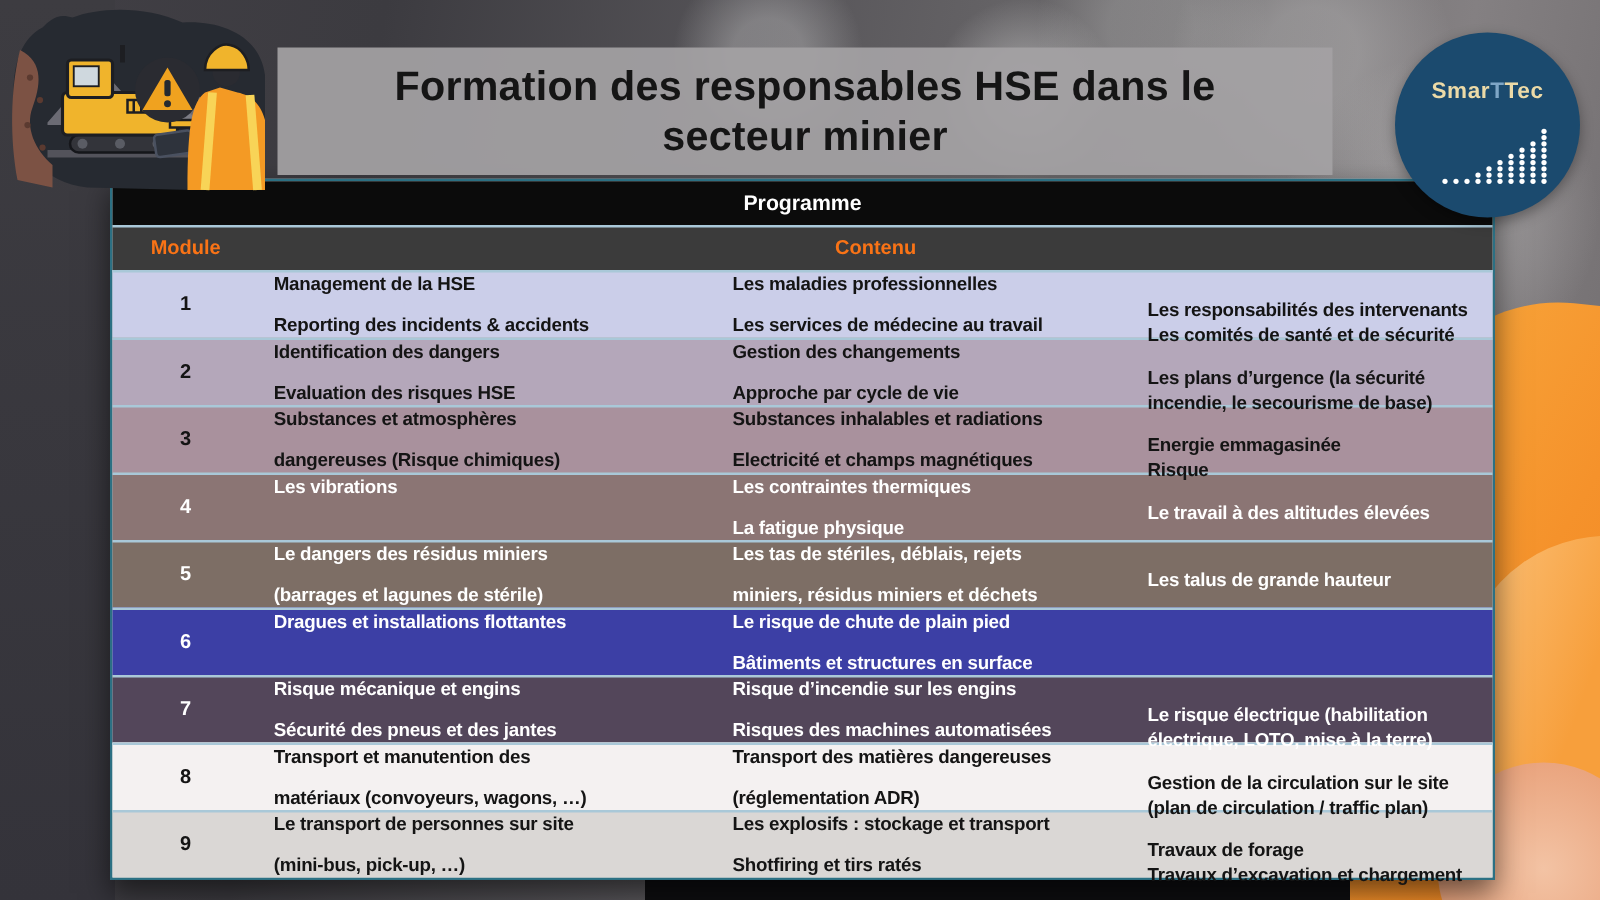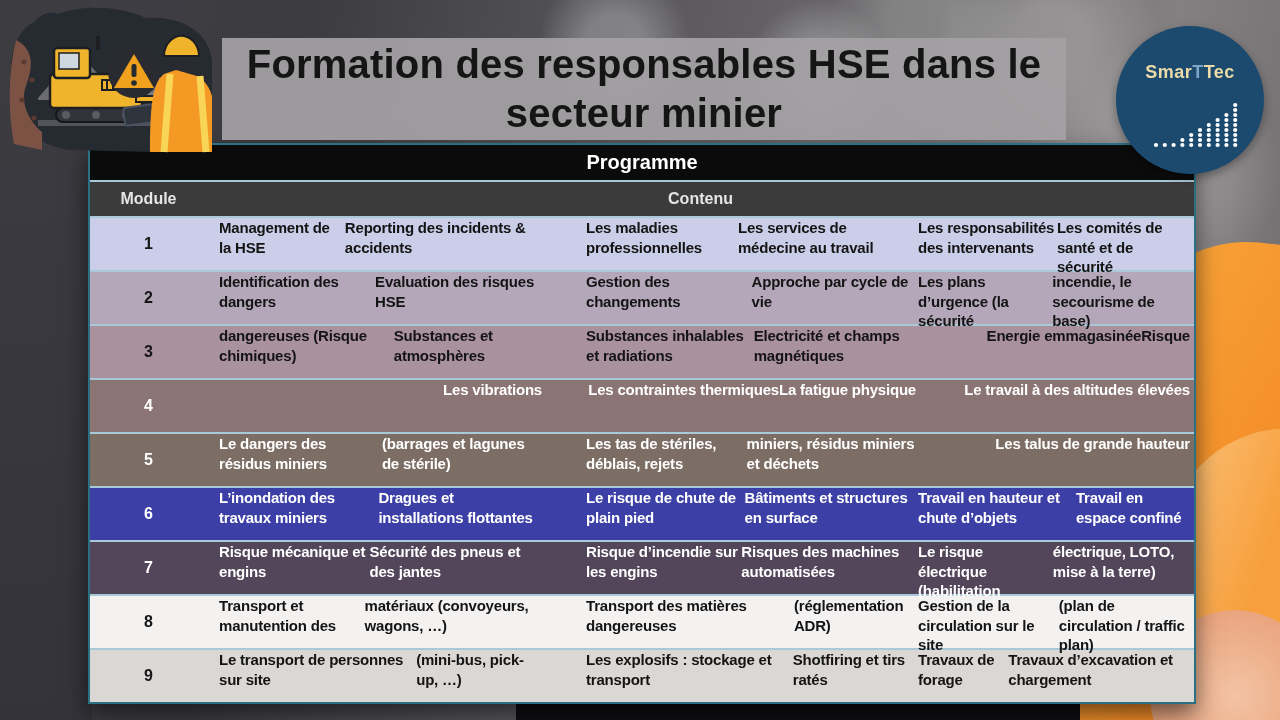--- a/index.html
+++ b/index.html
@@ -23,45 +23,45 @@
     background:radial-gradient(circle,#f3c3a4 0%,#eaa57f 70%);}
   .bg-bottom-strip{position:absolute;left:516px;bottom:0;width:564px;height:22px;background:#0e0e11;}
   .bg-left-shade{position:absolute;left:0;top:0;width:92px;height:720px;background:linear-gradient(#3d3c41,#34333a);}
 
   
   .illustration{position:absolute;left:4px;top:2px;width:214px;height:154px;z-index:4;}
 
   
   .title-box{position:absolute;left:222px;top:38px;width:844px;height:102px;z-index:3;
     background:rgba(164,161,164,.93);display:flex;flex-direction:column;align-items:center;justify-content:center;}
-  .title-line{font-size:40px;font-weight:700;color:#151515;line-height:1.22;letter-spacing:.2px;text-align:center;}
+  .title-line{font-size:33px;font-weight:700;color:#151515;line-height:1.22;letter-spacing:.2px;text-align:center;}
 
   
   .logo{position:absolute;left:1116px;top:26px;width:148px;height:148px;border-radius:50%;
     background:#1b4a6e;z-index:6;box-shadow:0 4px 10px rgba(0,0,0,.35);}
   .logo-text{position:absolute;left:0;top:36px;width:100%;text-align:center;font-size:18px;font-weight:700;letter-spacing:.5px;}
   .logo-text .cream{color:#ecdaa7;}
   .logo-text .blue{color:#7fa6c6;}
   .logo-dots{position:absolute;right:22px;bottom:24px;}
 
   
   .table{position:absolute;left:88px;top:143px;width:1104px;z-index:2;
     border:2px solid #2c7083;box-shadow:0 10px 22px rgba(0,0,0,.55);background:#dcdcdc;}
   .prog-header{height:35px;background:#0b0b0b;color:#fff;display:flex;align-items:center;justify-content:center;
-    font-size:20px;font-weight:700;}
-  .cols-header{height:34px;background:#3b3b3b;color:#e5e5e5;display:flex;font-size:16px;font-weight:700;
+    font-size:17px;font-weight:700;}
+  .cols-header{height:34px;background:#3b3b3b;color:#f97316;display:flex;font-size:16px;font-weight:700;
     border-top:2px solid #a9c8d8;}
   .cols-header .mod-h{width:117px;display:flex;align-items:center;justify-content:center;}
   .cols-header .cont-h{flex:1;display:flex;align-items:center;justify-content:center;}
   .trow{display:flex;height:52px;border-top:2px solid #a9c8d8;font-weight:700;font-size:15px;line-height:1.3;}
   .trow .mod{width:117px;display:flex;align-items:center;justify-content:center;font-size:16px;}
-  .trow .cell{display:flex;justify-content:flex-end;letter-spacing:-.2px;}
+  .trow .cell{display:flex;flex-direction:column;justify-content:space-between;letter-spacing:-.2px;}
   .trow .ca{width:335px;padding-left:12px;box-sizing:border-box;}
   .trow .cb{width:332px;padding-left:2px;box-sizing:border-box;margin-left:42px;}
-  .trow .cc{flex:1;padding-left:2px;padding-right:4px;box-sizing:border-box;}
+  .trow .cc{flex:1;padding-left:2px;padding-right:4px;box-sizing:border-box;margin-top:21px;}
 </style>
 </head>
 <body>
 
 <div class="slide">
 
   <div class="bg-orange"></div>
   <div class="bg-orange-fold"></div>
   <div class="bg-skin"></div>
   <div class="bg-left-shade"></div>
@@ -197,22 +197,22 @@
         </div>
       <div class="cell cc">
           <div class="line">Les plans d’urgence (la sécurité</div>
           <div class="line">incendie, le secourisme de base)</div>
         </div>
     </div>
 
     <div class="trow" style="background: rgb(169, 145, 157); color: rgb(20, 20, 20);">
       <div class="mod">3</div>
       <div class="cell ca">
+          <div class="line">Substances et atmosphères</div>
           <div class="line">dangereuses (Risque chimiques)</div>
-          <div class="line">Substances et atmosphères</div>
         </div>
       <div class="cell cb">
           <div class="line">Substances inhalables et radiations</div>
           <div class="line">Electricité et champs magnétiques</div>
         </div>
       <div class="cell cc">
           <div class="line">Energie emmagasinée</div>
           <div class="line">Risque</div>
         </div>
     </div>
@@ -242,31 +242,26 @@
           <div class="line">miniers, résidus miniers et déchets</div>
         </div>
       <div class="cell cc">
           <div class="line">Les talus de grande hauteur</div>
         </div>
     </div>
 
     <div class="trow" style="background: rgb(60, 63, 165); color: rgb(255, 255, 255);">
       <div class="mod">6</div>
       <div class="cell ca">
-          <div class="line">L’inondation des travaux miniers</div>
           <div class="line">Dragues et installations flottantes</div>
         </div>
       <div class="cell cb">
           <div class="line">Le risque de chute de plain pied</div>
           <div class="line">Bâtiments et structures en surface</div>
         </div>
-      <div class="cell cc">
-          <div class="line">Travail en hauteur et chute d’objets</div>
-          <div class="line">Travail en espace confiné</div>
-        </div>
     </div>
 
     <div class="trow" style="background: rgb(83, 70, 90); color: rgb(255, 255, 255);">
       <div class="mod">7</div>
       <div class="cell ca">
           <div class="line">Risque mécanique et engins</div>
           <div class="line">Sécurité des pneus et des jantes</div>
         </div>
       <div class="cell cb">
           <div class="line">Risque d’incendie sur les engins</div>

